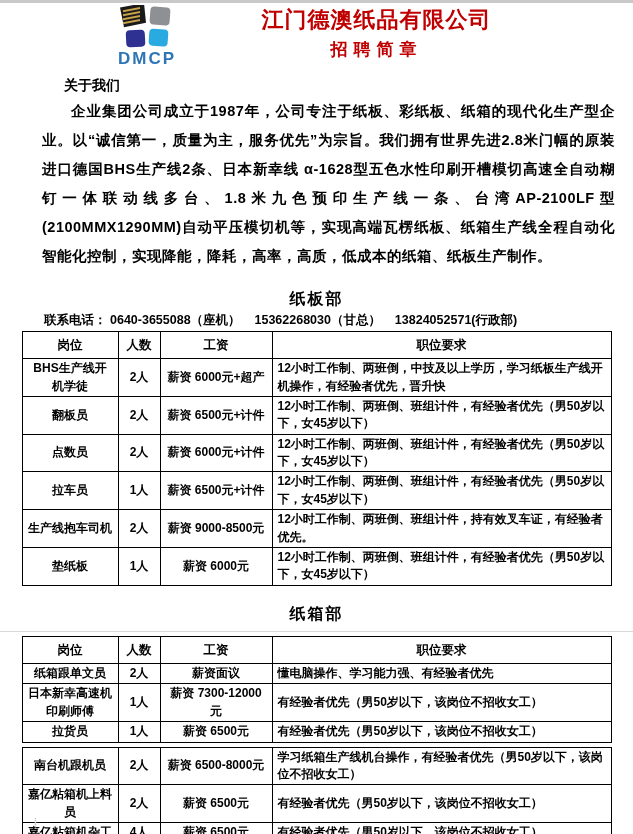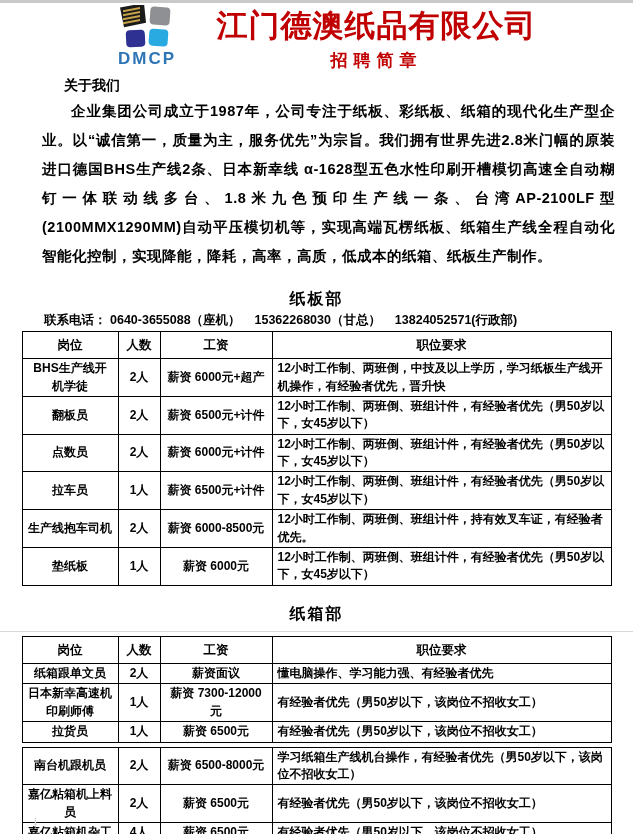--- a/index.html
+++ b/index.html
@@ -7,21 +7,21 @@
     position:relative;width:633px;height:834px;margin:0 auto;background:#fff;
     font-family:"Liberation Sans","DejaVu Sans",sans-serif;color:#000;
     border-top:3px solid #c9c9c9;box-sizing:border-box;overflow:hidden;font-weight:bold;
   }
   
   .hdr{position:relative;height:64px;}
   .logo{position:absolute;left:95px;top:2px;width:104px;height:60px;text-align:center;}
   .logo svg{display:block;margin:0 auto;}
   .logo-text{font-size:17px;letter-spacing:2px;font-weight:bold;line-height:1;margin-top:1px;}
   .titles{position:absolute;left:150px;right:30px;top:4px;text-align:center;}
-  .company{font-size:31px;font-weight:bold;letter-spacing:1px;line-height:1.2;}
+  .company{font-size:22px;font-weight:bold;letter-spacing:1px;line-height:1.2;}
   .subtitle{font-size:17px;font-weight:bold;letter-spacing:6px;margin-top:5px;}
   
   .about-h{font-size:14px;margin:10px 0 2px 64px;}
   .about-p{
     font-size:14.5px;line-height:29px;text-align:justify;
     margin:0 18px 0 42px;text-indent:2em;letter-spacing:.5px;
   }
   
   .sect{ text-align:center;font-size:16px;letter-spacing:2px;margin:18px 0 2px 0;}
   .contact{font-size:12.5px;margin:1px 0 2px 44px;white-space:pre-wrap;}
@@ -109,21 +109,21 @@
     </tr>
     <tr>
       <td class="c">拉车员</td>
       <td class="c">1人</td>
       <td class="c">薪资 6500元+计件</td>
       <td class="req">12小时工作制、两班倒、班组计件，有经验者优先（男50岁以下，女45岁以下）</td>
     </tr>
     <tr>
       <td class="c">生产线抱车司机</td>
       <td class="c">2人</td>
-      <td class="c">薪资 6000-8500元</td>
+      <td class="c">薪资 9000-8500元</td>
       <td class="req">12小时工作制、两班倒、班组计件，持有效叉车证，有经验者优先。</td>
     </tr>
     <tr>
       <td class="c">垫纸板</td>
       <td class="c">1人</td>
       <td class="c">薪资 6000元</td>
       <td class="req">12小时工作制、两班倒、班组计件，有经验者优先（男50岁以下，女45岁以下）</td>
     </tr>
   </tbody>
     </table>

